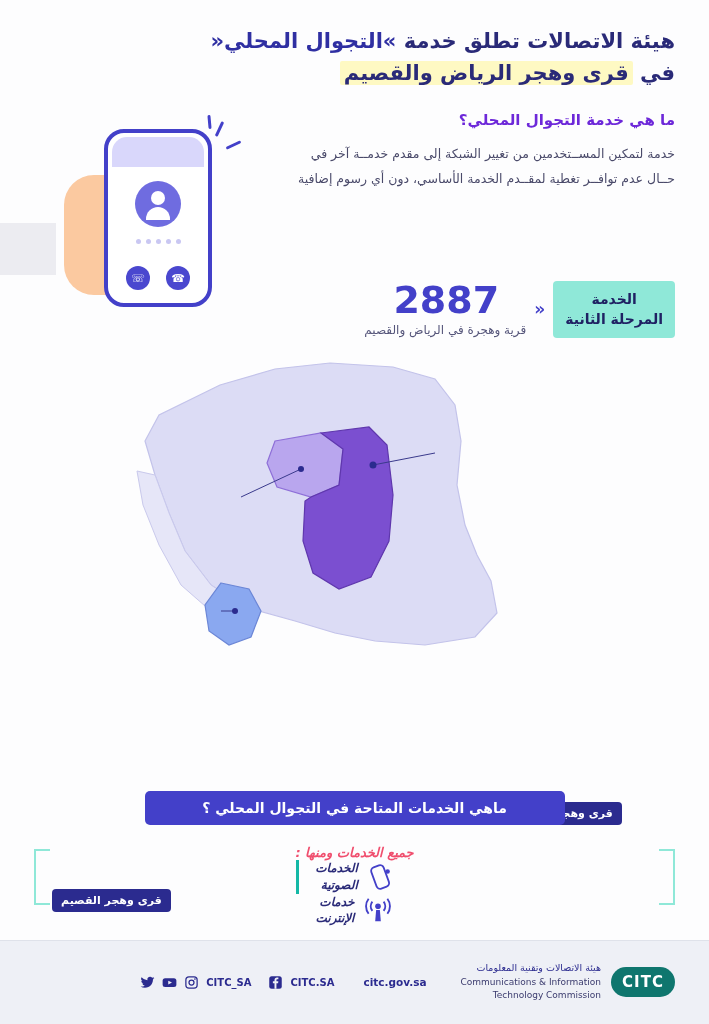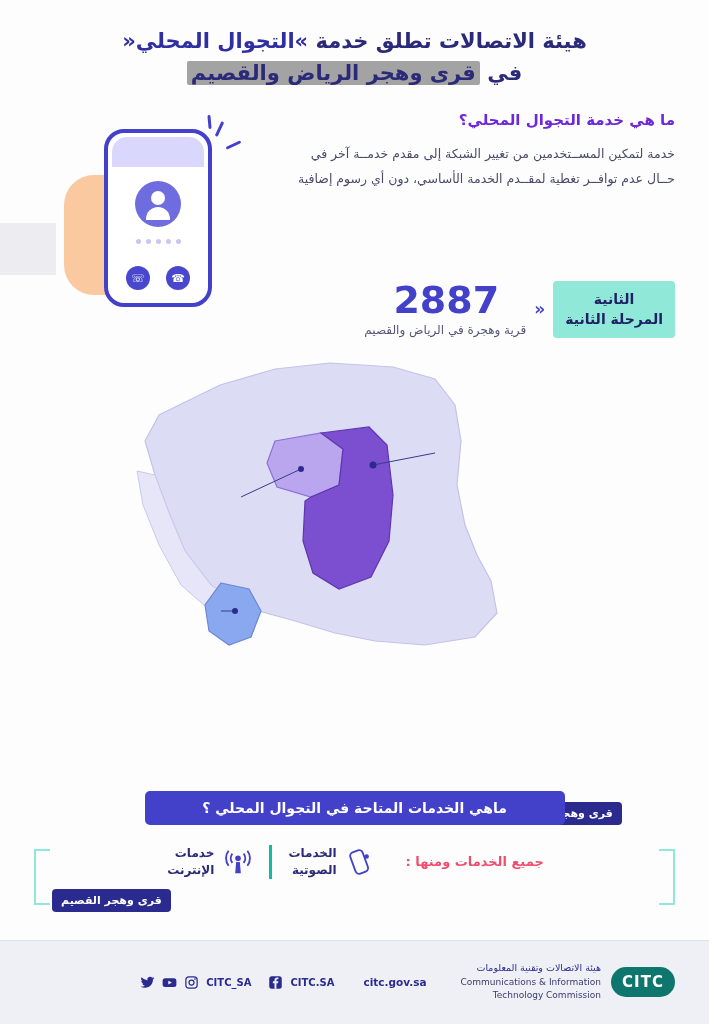--- a/index.html
+++ b/index.html
@@ -10,24 +10,23 @@
     overflow:hidden;
     position:relative;
   }
   .page{position:relative;width:709px;height:1024px;background:#fdfdfe;}
 
   
   .header{padding:26px 34px 0 34px;text-align:right;}
   .title-line{
     font-size:21px;font-weight:bold;color:#2a2a78;line-height:1.5;
     letter-spacing:0;
-    text-align:center;
   }
   .hl-blue{color:#2f2fa2;}
-  .hl-mint{background:#a3a3a3;padding:0 4px;border-radius:2px;color:#2a2a78;}
+  .hl-mint{background:#fef9c3;padding:0 4px;border-radius:2px;color:#2a2a78;}
 
   
   .intro{position:relative;margin-top:16px;height:230px;}
   .intro-text{
     position:absolute;right:34px;top:6px;width:380px;text-align:right;
   }
   .q-title{font-size:15px;font-weight:bold;color:#6d28d9;margin-bottom:12px;}
   .q-body{font-size:12.5px;color:#4a4a6a;line-height:2.0;letter-spacing:0.3px;}
 
   
@@ -100,22 +99,22 @@
   .lbl-qassim{left:52px;top:544px;}
   .lbl-aseer{left:228px;top:645px;}
 
   
   .services{position:relative;margin-top:6px;height:130px;}
   .svc-title{
     margin:0 auto;width:420px;background:#4340c9;color:#fff;font-size:14px;font-weight:bold;
     text-align:center;padding:9px 0;border-radius:5px;
   }
   .svc-row{
-    display:flex;flex-direction:row;align-items:center;justify-content:center;
-    margin-top:20px;gap:0;direction:rtl;
+    display:flex;flex-direction:column;align-items:center;justify-content:center;
+    margin-top:20px;gap:0;direction:rtl;font-style:italic;
   }
   .svc-lead{color:#f04e6e;font-size:13px;font-weight:bold;padding:0 14px;}
   .svc-item{display:flex;align-items:center;gap:9px;padding:0 16px;border-left:3px solid #14b8a6;}
   .svc-item:last-child{border-left:none;}
   .svc-text{font-size:12px;font-weight:bold;color:#2a2a78;line-height:1.4;text-align:right;}
   .svc-icon{width:30px;height:30px;color:#4340c9;}
   .brackets-left,.brackets-right{position:absolute;top:58px;width:14px;height:52px;border:2px solid #8fe8d8;}
   .brackets-left{left:34px;border-right:none;}
   .brackets-right{right:34px;border-left:none;}
 
@@ -186,21 +185,21 @@
       </div>
     </div>
 
     <div class="intro-text">
       <div class="q-title">ما هي خدمة التجوال المحلي؟</div>
       <div class="q-body">خدمة لتمكين المســتخدمين من تغيير الشبكة إلى مقدم خدمــة آخر في حــال عدم توافــر تغطية لمقــدم الخدمة الأساسي، دون أي رسوم إضافية</div>
     </div>
 
     <div class="stat">
       <div class="stat-badge">
-        <div>الثانية</div>
+        <div>الخدمة</div>
         <div>المرحلة الثانية</div>
       </div>
       <div class="stat-chev">«</div>
       <div class="stat-right">
         <div class="stat-num">2887</div>
         <div class="stat-sub">قرية وهجرة في الرياض والقصيم</div>
       </div>
     </div>
   </div>
 

